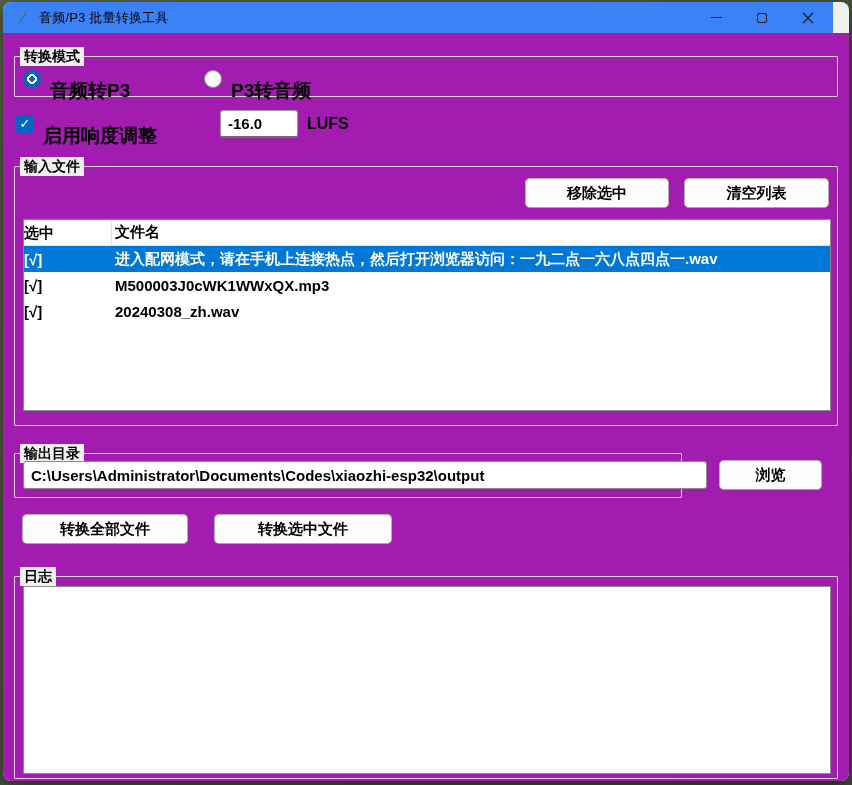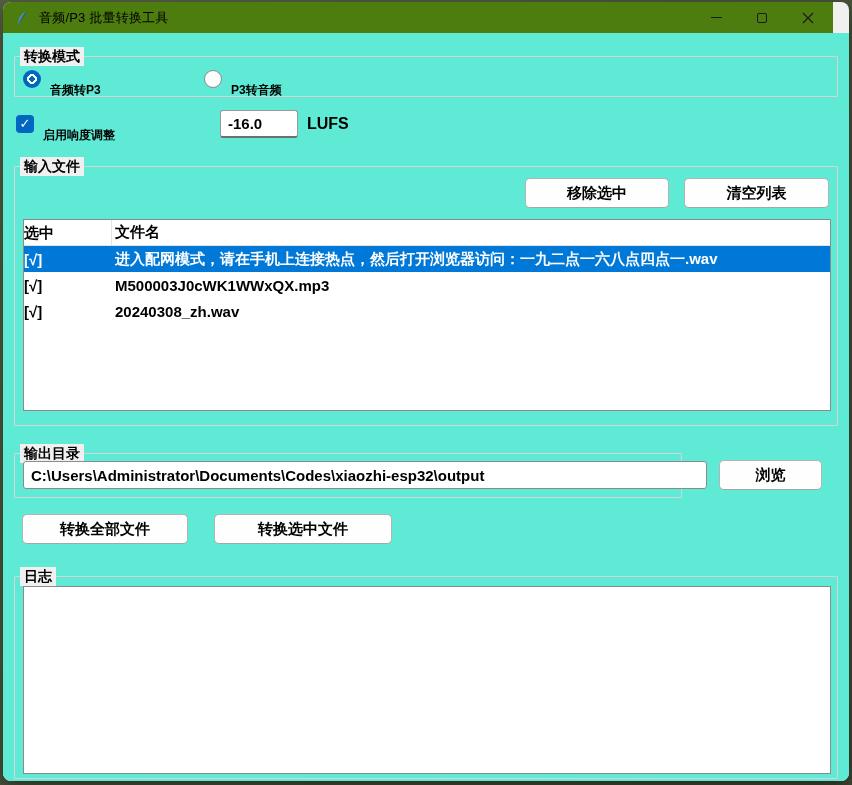--- a/index.html
+++ b/index.html
@@ -11,45 +11,45 @@
     color:#000;
   }
   .window {
     position:absolute; left:3px; top:2px; width:846px; height:779px;
     border-radius:8px; overflow:hidden; background:#f0f0f0;
     box-shadow:0 6px 18px rgba(0,0,0,.45);
   }
   
   .titlebar {
     position:absolute; left:0; top:0; right:16px; height:31px;
-    background:#4d7c0f; display:flex; align-items:center;
+    background:#3b82f6; display:flex; align-items:center;
   }
   .app-icon { width:16px; height:16px; margin-left:11px; flex:0 0 auto; }
   .title-text { margin-left:9px; font-size:13px; font-weight:500; letter-spacing:.2px; }
   .tb-controls { position:absolute; right:2px; top:0; height:31px; display:flex; }
   .tb-btn { width:46px; height:31px; display:flex; align-items:center; justify-content:center; cursor:default; }
   .min-glyph { width:11px; height:1px; background:#1b1b1b; display:block; }
   .max-glyph { width:10px; height:10px; border:1px solid #1b1b1b; border-radius:2px; display:block; }
   
-  .client { position:absolute; left:0; top:31px; right:0; bottom:0; background:#5eead4; }
+  .client { position:absolute; left:0; top:31px; right:0; bottom:0; background:#a21caf; }
   .labelframe { position:absolute; border:1px solid #d5d5d5; border-radius:1px; }
   .lf-label {
     position:absolute; top:-10px; left:5px; background:#f0f0f0;
     padding:0 4px; font-size:14px; font-weight:700; line-height:19px; white-space:nowrap;
   }
   .btn {
     position:absolute; background:#fefefe; border:1px solid #b3b3b3; border-bottom-color:#a6a6a6;
     border-radius:5px; display:flex; align-items:center; justify-content:center;
     font-size:15px; font-weight:700; color:#000; white-space:nowrap;
   }
   .radio-item { position:absolute; display:flex; align-items:center; gap:9px; height:19px; }
   .radio { width:18px; height:18px; border-radius:50%; flex:0 0 auto; }
   .radio.on { background:radial-gradient(circle,#0067c0 0 2.6px,#ffffff 2.6px 4.8px,#0067c0 4.8px 100%); }
   .radio.off { background:#fdfdfd; border:1px solid #8a8a8a; }
-  .radio-label, .check-label { font-size:12px; font-weight:700; line-height:19px; white-space:nowrap;margin-top:24px; }
+  .radio-label, .check-label { font-size:19px; font-weight:700; line-height:19px; white-space:nowrap;margin-top:24px; }
   .checkbox {
     width:18px; height:18px; border-radius:4px; background:#0067c0; color:#fff;
     display:flex; align-items:center; justify-content:center; font-size:13px; font-weight:700; flex:0 0 auto;
   }
   .entry {
     position:absolute; background:#fff; border:1px solid #999;
     border-bottom:2px solid #6f6f6f; border-radius:3px;
     display:flex; align-items:center; padding:0 7px;
     font-size:15px; font-weight:700; white-space:nowrap; overflow:hidden;
   }

